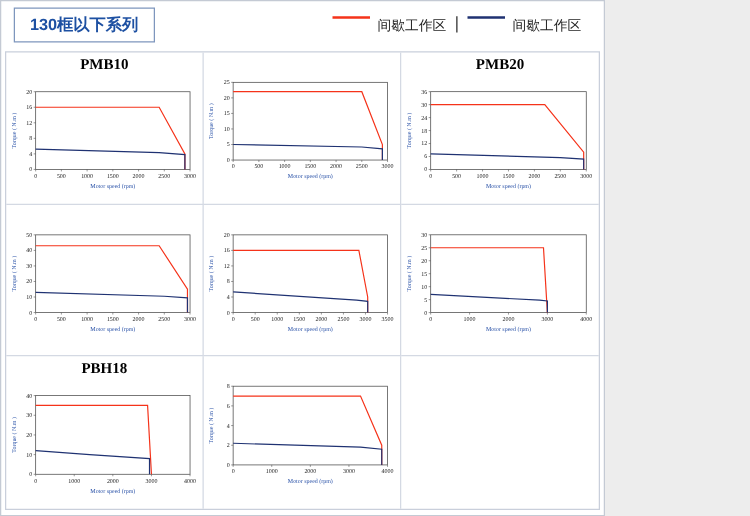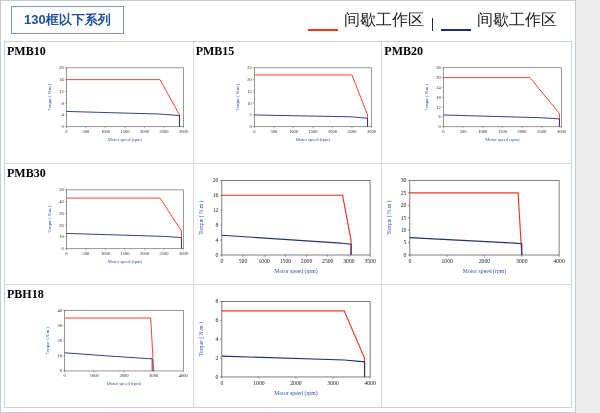--- a/index.html
+++ b/index.html
@@ -1,30 +1,30 @@
 <!DOCTYPE html>
 <html><head>
 <meta charset="utf-8">
 <style>
   html,body{margin:0;padding:0;background:#ededed;}
-  .page{width:576px;height:413px;background:#ffffff;border:1px solid #c4cad4;box-sizing:border-box;
+  .page{width:484px;height:413px;background:#ffffff;border:1px solid #c4cad4;box-sizing:border-box;
         position:relative;font-family:"Liberation Sans",sans-serif;overflow:hidden;}
   .header{height:38px;display:flex;align-items:center;justify-content:space-between;
           padding:0 10px;box-sizing:border-box;}
   .title-box{border:1px solid #7e96bd;padding:4px 12px;color:#1d50a2;font-weight:bold;font-size:13px;
              background:#fff;}
-  .legend{display:flex;align-items:flex-end;font-size:16px;color:#222;}
+  .legend{display:flex;align-items:flex-start;font-size:11px;color:#222;}
   .legend .swatch{width:30px;height:2px;display:inline-block;margin-right:6px;}
   .legend .lbl{margin-right:8px;}
   .legend .divider{width:1px;height:13px;background:#2a2a2a;margin:0 8px 0 0;}
   .grid{position:absolute;left:3px;right:3px;top:40px;bottom:4px;border:1px solid #c9cfdb;
         display:grid;grid-template-columns:1fr 1fr 1fr;grid-template-rows:1fr 1fr 1fr;
         box-sizing:border-box;background:#fff;}
   .cell{border-right:1px solid #d4d9e3;border-bottom:1px solid #d4d9e3;box-sizing:border-box;
-        display:flex;flex-direction:row;padding:2px 2px 0 2px;min-height:0;}
+        display:flex;flex-direction:column;padding:2px 2px 0 2px;min-height:0;}
   .cell:nth-child(3n){border-right:none;}
   .cell:nth-child(n+7){border-bottom:none;}
   .chart-title{text-align:center;font-family:"Liberation Serif",serif;font-weight:bold;
                font-size:12px;color:#000;height:15px;line-height:15px;flex:0 0 15px;}
   .plot{flex:1 1 auto;width:100%;min-height:0;display:block;}
   svg text{font-family:"Liberation Serif",serif;}
 </style>
 </head>
 <body>
 
@@ -71,21 +71,20 @@
           <text x="23.5" y="22.599999999999994" text-anchor="end" font-size="6" fill="#222">16</text>
           <line x1="25" y1="5" x2="27" y2="5" stroke="#555" stroke-width="0.6"></line>
           <text x="23.5" y="7" text-anchor="end" font-size="6" fill="#222">20</text>
           <text x="104.5" y="101.5" text-anchor="middle" font-size="6" fill="#2b53a8">Motor speed (rpm)</text>
           <text x="7" y="44" text-anchor="middle" font-size="6" fill="#2b53a8" transform="rotate(-90 7 44)">Torque ( N.m )</text>
           <polyline points="27,20.599999999999994 151,20.599999999999994 176.83333333333334,67.4 176.83333333333334,83" fill="none" stroke="#f5331a" stroke-width="1.2"></polyline>
           <polyline points="27,62.72 151,66.23 176.83333333333334,68.18 176.83333333333334,83" fill="none" stroke="#1f3272" stroke-width="1.2"></polyline>
         </svg>
     </div>
     <div class="cell">
-      <div class="chart-title">PMB15</div>
       <svg class="plot" viewBox="0 0 192 104">
           <rect x="27" y="5" width="155" height="78" fill="#ffffff" stroke="#555" stroke-width="0.8"></rect>
           <line x1="27" y1="83" x2="27" y2="85" stroke="#555" stroke-width="0.6"></line>
           <text x="27" y="91.5" text-anchor="middle" font-size="6" fill="#222">0</text>
           <line x1="52.83333333333333" y1="83" x2="52.83333333333333" y2="85" stroke="#555" stroke-width="0.6"></line>
           <text x="52.83333333333333" y="91.5" text-anchor="middle" font-size="6" fill="#222">500</text>
           <line x1="78.66666666666666" y1="83" x2="78.66666666666666" y2="85" stroke="#555" stroke-width="0.6"></line>
           <text x="78.66666666666666" y="91.5" text-anchor="middle" font-size="6" fill="#222">1000</text>
           <line x1="104.5" y1="83" x2="104.5" y2="85" stroke="#555" stroke-width="0.6"></line>
           <text x="104.5" y="91.5" text-anchor="middle" font-size="6" fill="#222">1500</text>
@@ -145,21 +144,20 @@
           <text x="23.5" y="20" text-anchor="end" font-size="6" fill="#222">30</text>
           <line x1="25" y1="5" x2="27" y2="5" stroke="#555" stroke-width="0.6"></line>
           <text x="23.5" y="7" text-anchor="end" font-size="6" fill="#222">36</text>
           <text x="105" y="101.5" text-anchor="middle" font-size="6" fill="#2b53a8">Motor speed (rpm)</text>
           <text x="7" y="44" text-anchor="middle" font-size="6" fill="#2b53a8" transform="rotate(-90 7 44)">Torque ( N.m )</text>
           <polyline points="27,18 141.39999999999998,18 180.4,65.66666666666667 180.4,83" fill="none" stroke="#f5331a" stroke-width="1.2"></polyline>
           <polyline points="27,67.4 157,71.08333333333333 180.4,72.6 180.4,83" fill="none" stroke="#1f3272" stroke-width="1.2"></polyline>
         </svg>
     </div>
     <div class="cell">
-      <div class="chart-title">PMB30</div>
       <svg class="plot" viewBox="0 0 192 104">
           <rect x="27" y="5" width="155" height="78" fill="#ffffff" stroke="#555" stroke-width="0.8"></rect>
           <line x1="27" y1="83" x2="27" y2="85" stroke="#555" stroke-width="0.6"></line>
           <text x="27" y="91.5" text-anchor="middle" font-size="6" fill="#222">0</text>
           <line x1="52.83333333333333" y1="83" x2="52.83333333333333" y2="85" stroke="#555" stroke-width="0.6"></line>
           <text x="52.83333333333333" y="91.5" text-anchor="middle" font-size="6" fill="#222">500</text>
           <line x1="78.66666666666666" y1="83" x2="78.66666666666666" y2="85" stroke="#555" stroke-width="0.6"></line>
           <text x="78.66666666666666" y="91.5" text-anchor="middle" font-size="6" fill="#222">1000</text>
           <line x1="104.5" y1="83" x2="104.5" y2="85" stroke="#555" stroke-width="0.6"></line>
           <text x="104.5" y="91.5" text-anchor="middle" font-size="6" fill="#222">1500</text>

